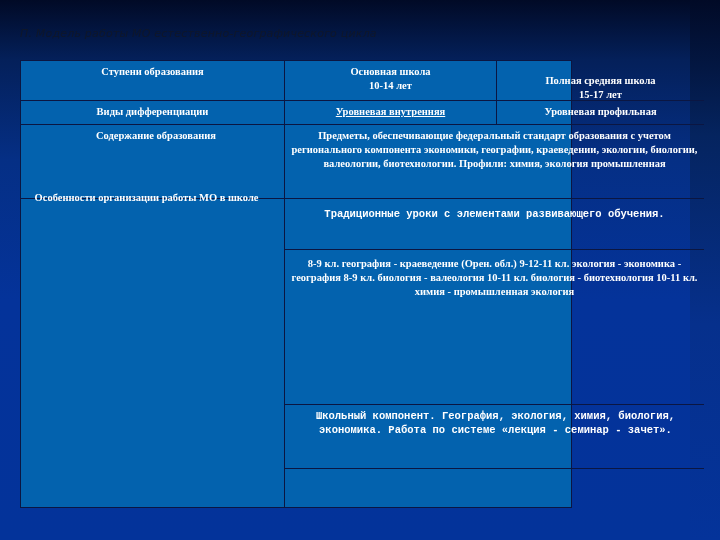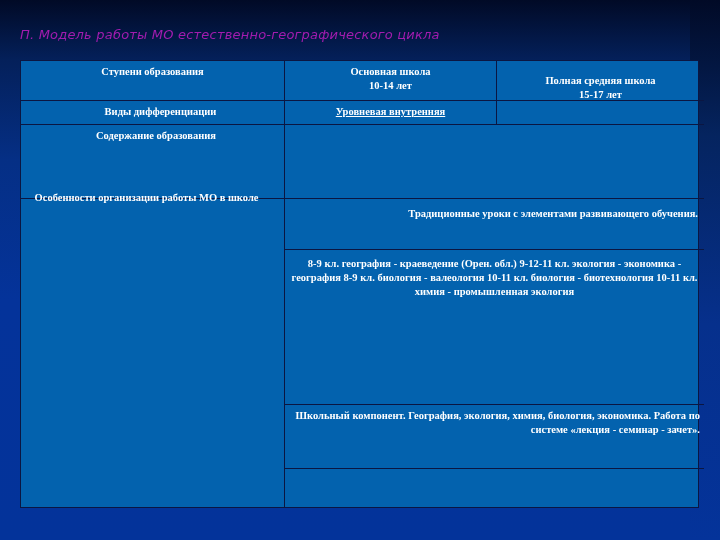--- a/index.html
+++ b/index.html
@@ -3,37 +3,37 @@
   <meta charset="utf-8">
   <style>
     html, body { margin: 0; padding: 0; }
     body {
       width: 720px; height: 540px; overflow: hidden; position: relative;
       background: linear-gradient(180deg, #010a26 0px, #04205a 60px, #052f85 160px, #04339a 300px, #03339a 540px);
       font-family: "Liberation Serif", serif;
     }
     .title {
       position: absolute; left: 20px; top: 27px;
-      color: #a21caf; font-family: "DejaVu Sans", sans-serif; font-size: 13px;
+      color: #0f172a; font-family: "DejaVu Sans", sans-serif; font-size: 11px;
       letter-spacing: 0.2px; font-style: italic;
     }
     .shade {
       position: absolute; right: 0; top: 0; width: 30px; height: 540px;
       background: linear-gradient(180deg, #010a26 0%, #05245f 25%, #06308c 60%, #04339a 100%);
     }
     .tbl {
-      position: absolute; left: 20px; top: 60px; width: 679px; height: 448px;
+      position: absolute; left: 20px; top: 60px; width: 552px; height: 448px;
       background: #0362ae; border: 1px solid #0b1642; box-sizing: border-box;
     }
     .cell {
       position: absolute; box-sizing: border-box; color: #ffffff;
       font-size: 10.5px; line-height: 14px; text-align: center; font-weight: bold;
       padding: 4px 6px 0 6px;
     }
-    .left { text-align: right; }
+    .left { text-align: center; font-family: Liberation Mono, monospace; }
     .line-h { position: absolute; height: 1px; background: #0b1642; }
     .line-v { position: absolute; width: 1px; background: #0b1642; }
   </style>
 </head>
 <body>
 
 <div class="shade"></div>
 
 <div class="title">П. Модель работы МО естественно-географического цикла</div>
 
@@ -47,22 +47,24 @@
   <div class="line-h" style="left:263px; top:188px; width:420px;"></div>
   <div class="line-h" style="left:263px; top:343px; width:420px;"></div>
   <div class="line-h" style="left:263px; top:407px; width:420px;"></div>
 
   <div class="cell" style="left:0; top:0; width:263px; height:39px;">Ступени образования</div>
   <div class="cell" style="left:264px; top:0; width:211px; height:39px; white-space:pre-line;">Основная школа
 10-14 лет</div>
   <div class="cell" style="left:476px; top:9px; width:207px; height:39px; white-space:pre-line;">Полная средняя школа
 15-17 лет</div>
 
-  <div class="cell" style="left:8px; top:40px; width:263px; height:23px;text-align:center;">Виды дифференциации</div>
+  <div class="cell" style="left:0; top:40px; width:263px; height:23px;text-align:center;">Виды дифференциации</div>
   <div class="cell" style="left:264px; top:40px; width:211px; height:23px;text-decoration:underline;">Уровневая внутренняя</div>
+  <div class="cell" style="left:476px; top:40px; width:207px; height:23px;">Уровневая профильная</div>
 
   <div class="cell" style="left:0; top:64px; width:263px; height:73px;padding-left:13px;">Содержание образования</div>
+  <div class="cell" style="left:264px; top:64px; width:419px; height:73px; padding:4px 4px 0 4px;">Предметы, обеспечивающие федеральный стандарт образования с учетом регионального компонента экономики, географии, краеведении, экологии, биологии, валеологии, биотехнологии. Профили: химия, экология промышленная</div>
 
   <div class="cell" style="left:0; top:122px; width:263px; height:308px; padding:8px 20px 0 8px;">Особенности организации работы МО в школе</div>
   <div class="cell left" style="left:264px; top:138px; width:419px; height:50px; padding:8px 6px 0 6px;">Традиционные уроки с элементами развивающего обучения.</div>
   <div class="cell" style="left:264px; top:189px; width:419px; height:154px; padding:7px 6px 0 6px;">8-9 кл. география - краеведение (Орен. обл.) 9-12-11 кл. экология - экономика - география 8-9 кл. биология - валеология 10-11 кл. биология - биотехнология 10-11 кл. химия - промышленная экология</div>
   <div class="cell left" style="left:264px; top:344px; width:419px; height:63px; padding:4px 4px 0 6px;">Школьный компонент. География, экология, химия, биология, экономика. Работа по системе «лекция - семинар - зачет».</div>
 </div>
 
 </body></html>

